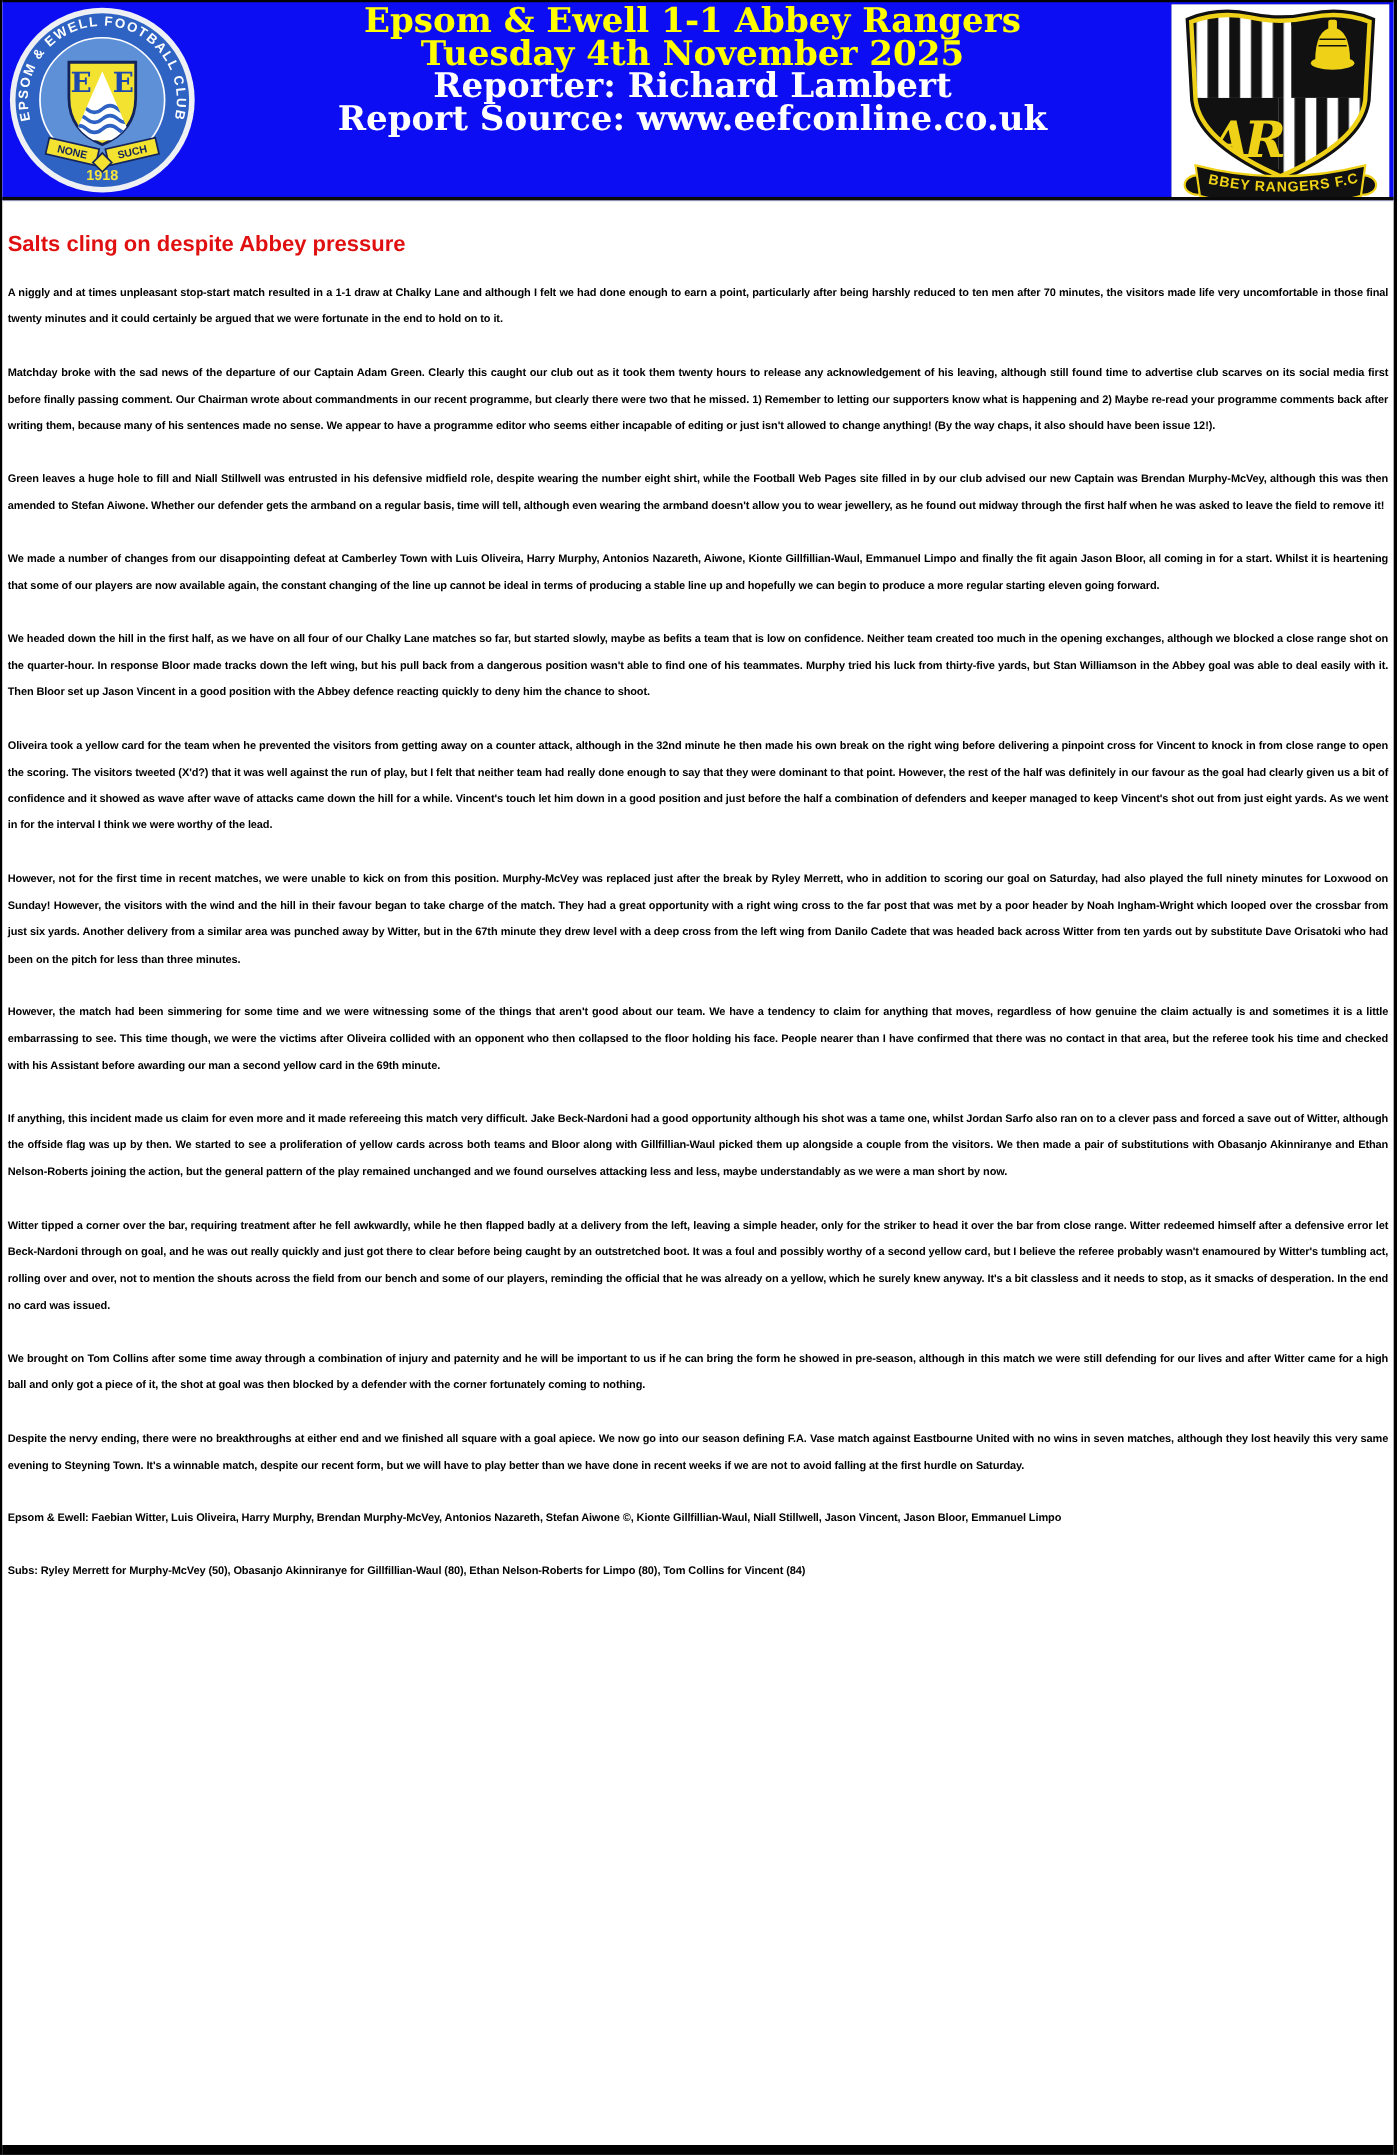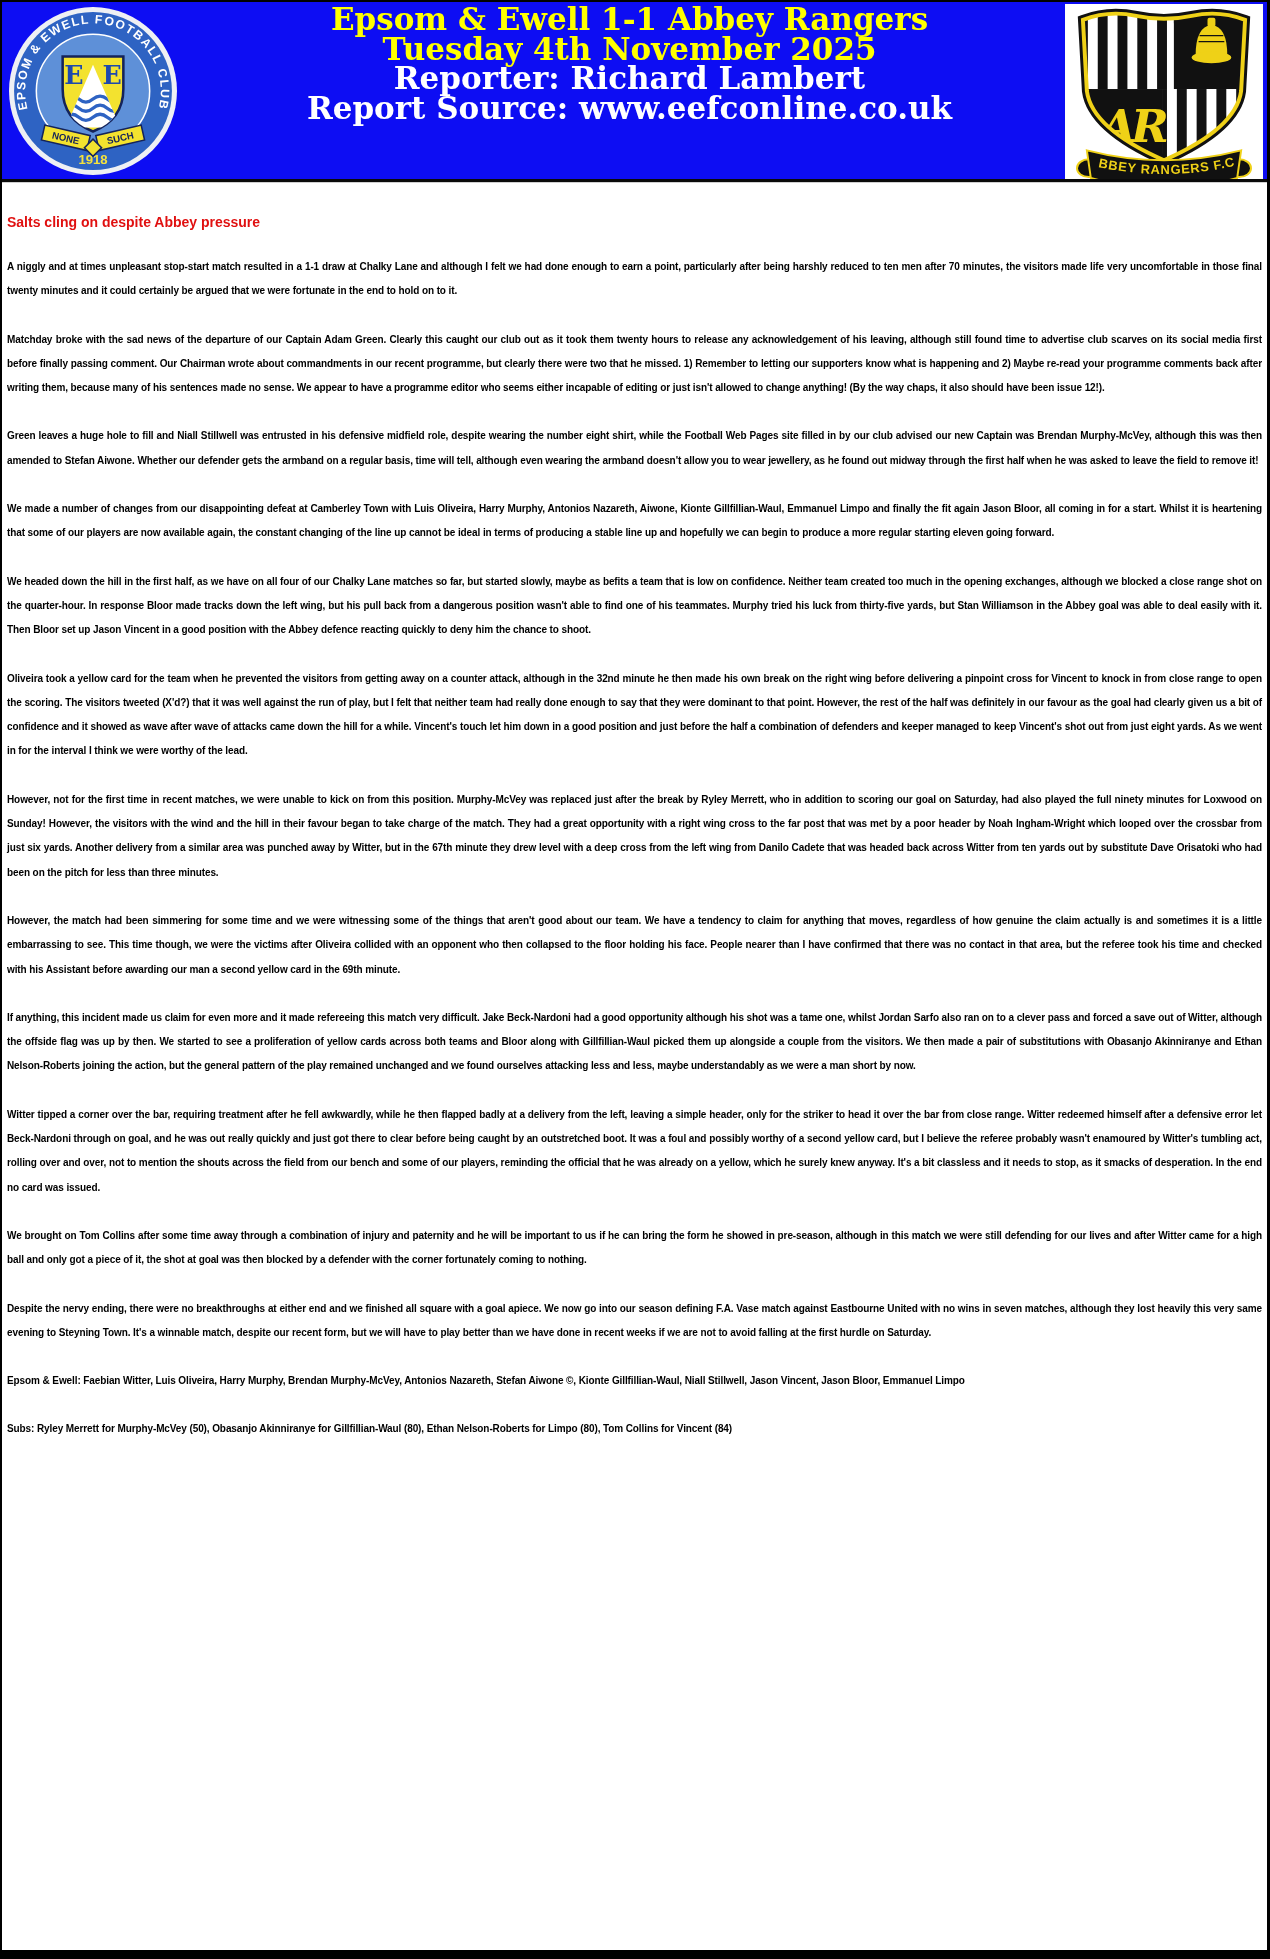--- a/index.html
+++ b/index.html
@@ -25,21 +25,21 @@
   
   .badge-home { position:absolute; left:6px; top:3px; width:170px; height:172px; }
   .badge-away-box {
     position:absolute; right:4px; top:2px; width:198px; height:175px;
     background:#fef9c3; overflow:hidden;
   }
   
   .content { padding:0 5px; }
   .hairline { border-top:1px solid #cfcfcf; margin:0 -5px; }
   .headline {
-    color:#e01010; font-size:14px; font-weight:bold;
+    color:#e01010; font-size:20px; font-weight:bold;
     margin:30px 0 0 0; line-height:18px;
   }
   p.report {
     color:#000; font-weight:bold; font-size:10px; line-height:24.3px;
     letter-spacing:-0.1px; text-align:justify; margin:24px 0 0 0;
   }
   .bottom-bar { position:absolute; left:-2px; right:-3px; bottom:0; height:9px; background:#000; }
   
   .ring-text { font-family:"Liberation Sans",sans-serif; font-weight:bold; font-size:12px; letter-spacing:1.5px; fill:#ffffff; }
   .year-text { font-family:"Liberation Sans",sans-serif; font-weight:bold; font-size:13px; fill:#f5e23c; }

